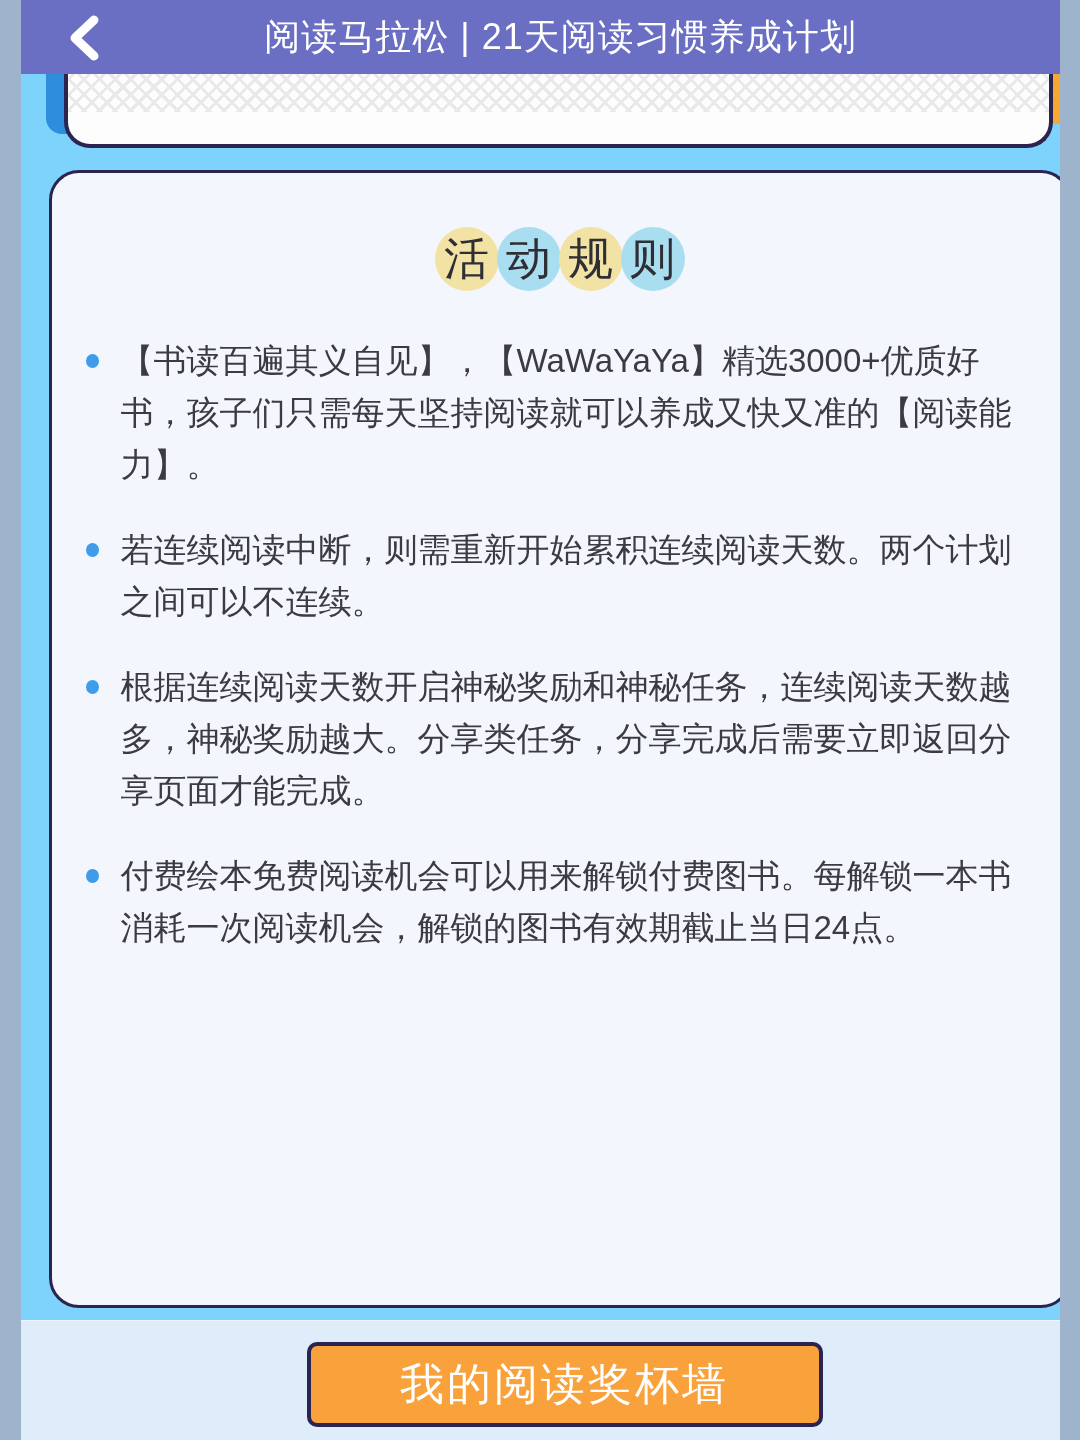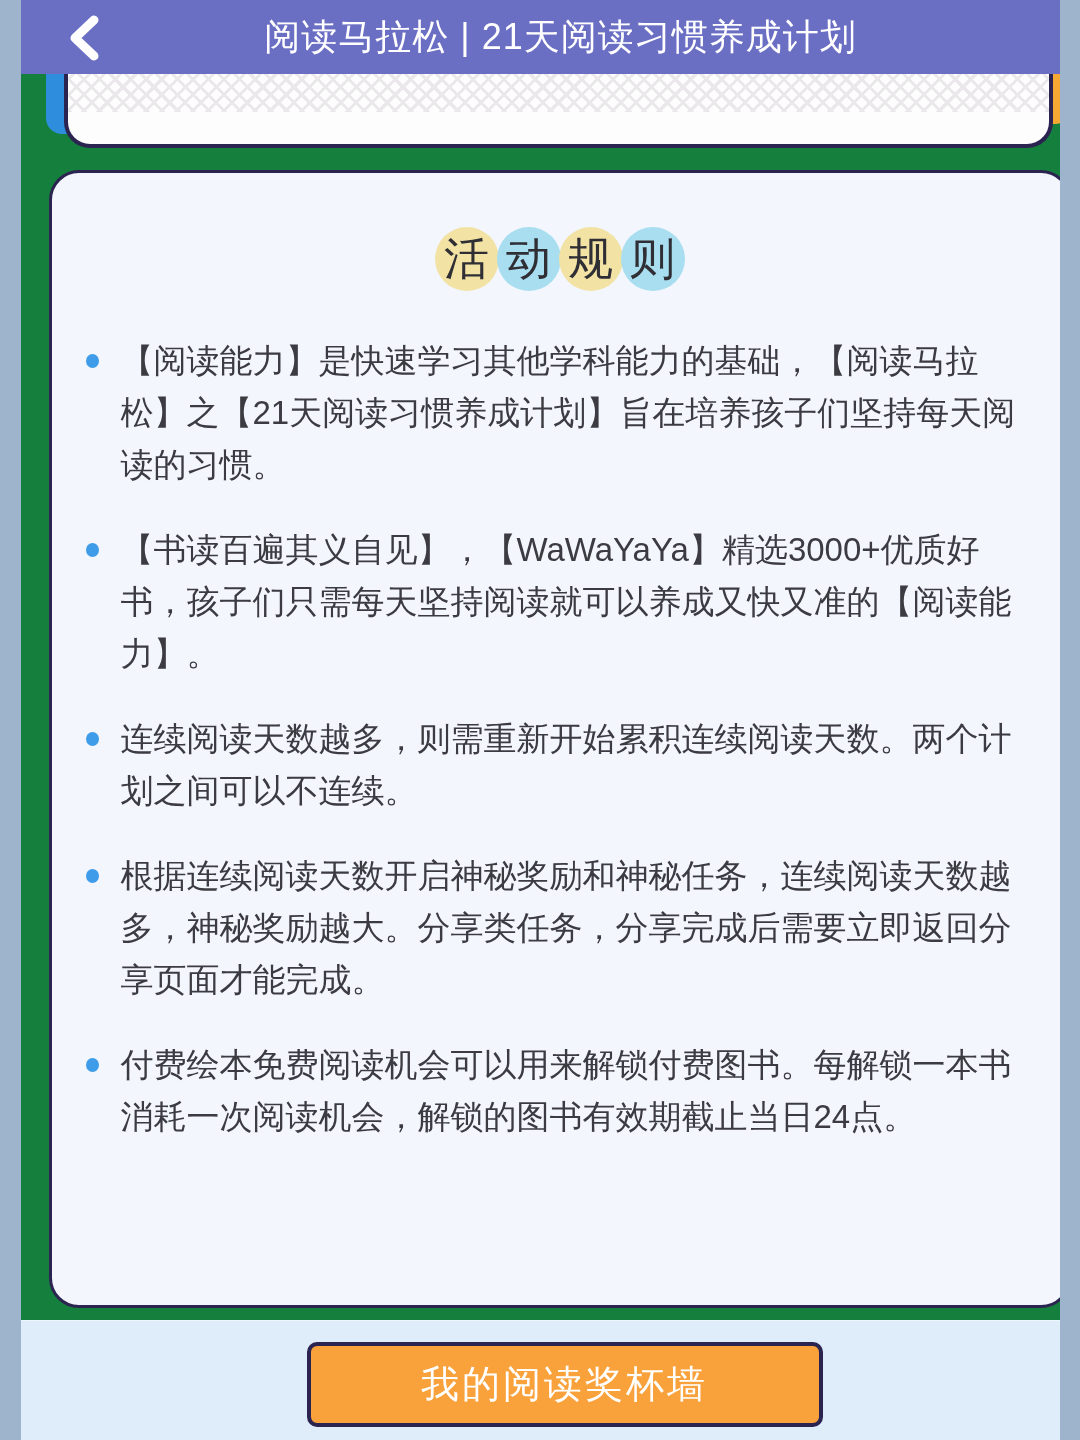--- a/index.html
+++ b/index.html
@@ -1,20 +1,20 @@
 <!DOCTYPE html>
 <html><head>
 <meta charset="utf-8">
 <style>
   html,body { margin:0; padding:0; }
   body { font-family:"Liberation Sans","DejaVu Sans",sans-serif; background:#9db4cc; }
 
   .screen {
     position:relative; width:1039px; height:1440px; margin:0 auto;
-    background:#15803d; overflow:hidden;
+    background:#7dd3fc; overflow:hidden;
   }
 
   
   .navbar {
     position:absolute; top:0; left:0; width:1080px; height:74px;
     background:#6b6fc4; display:flex; align-items:center; justify-content:center;
     z-index:5;
   }
   .back-btn {
     position:absolute; left:38px; top:13px; width:50px; height:50px;
@@ -71,21 +71,21 @@
 
   
   .footer-bar {
     position:absolute; left:0; top:1320px; width:1080px; height:120px;
     background:#dfedfb; border-top:1px solid #edf5fd; z-index:3;
   }
   .trophy-btn {
     position:absolute; left:286px; top:1342px; width:516px; height:85px;
     box-sizing:border-box; background:#f9a13a;
     border:4px solid #2b2450; border-radius:10px;
-    color:#ffffff; font-size:38px; letter-spacing:3px;
+    color:#ffffff; font-size:44px; letter-spacing:3px;
     display:flex; align-items:center; justify-content:center;
     cursor:pointer; z-index:4; padding:0;
     font-family:"Liberation Sans","DejaVu Sans",sans-serif;
   }
 </style>
 </head>
 <body>
 
 <div class="screen">
 
@@ -111,29 +111,25 @@
     <div class="rules-title">
       <span class="tchar yellow">活</span>
       <span class="tchar blue">动</span>
       <span class="tchar yellow">规</span>
       <span class="tchar blue">则</span>
     </div>
 
     <ul class="rules-list">
       <li class="rule-item">
         <span class="bullet"></span>
-        <span class="rule-text">【阅读能力】是快速学习其他学科能力的基础，【阅读马拉松】之【21天阅读习惯养成计划】旨在培养孩子们坚持每天阅读的习惯。</span>
-      </li>
-      <li class="rule-item">
-        <span class="bullet"></span>
         <span class="rule-text">【书读百遍其义自见】，【WaWaYaYa】精选3000+优质好书，孩子们只需每天坚持阅读就可以养成又快又准的【阅读能力】。</span>
       </li>
       <li class="rule-item">
         <span class="bullet"></span>
-        <span class="rule-text">连续阅读天数越多，则需重新开始累积连续阅读天数。两个计划之间可以不连续。</span>
+        <span class="rule-text">若连续阅读中断，则需重新开始累积连续阅读天数。两个计划之间可以不连续。</span>
       </li>
       <li class="rule-item">
         <span class="bullet"></span>
         <span class="rule-text">根据连续阅读天数开启神秘奖励和神秘任务，连续阅读天数越多，神秘奖励越大。分享类任务，分享完成后需要立即返回分享页面才能完成。</span>
       </li>
       <li class="rule-item">
         <span class="bullet"></span>
         <span class="rule-text">付费绘本免费阅读机会可以用来解锁付费图书。每解锁一本书消耗一次阅读机会，解锁的图书有效期截止当日24点。</span>
       </li>
     </ul>

